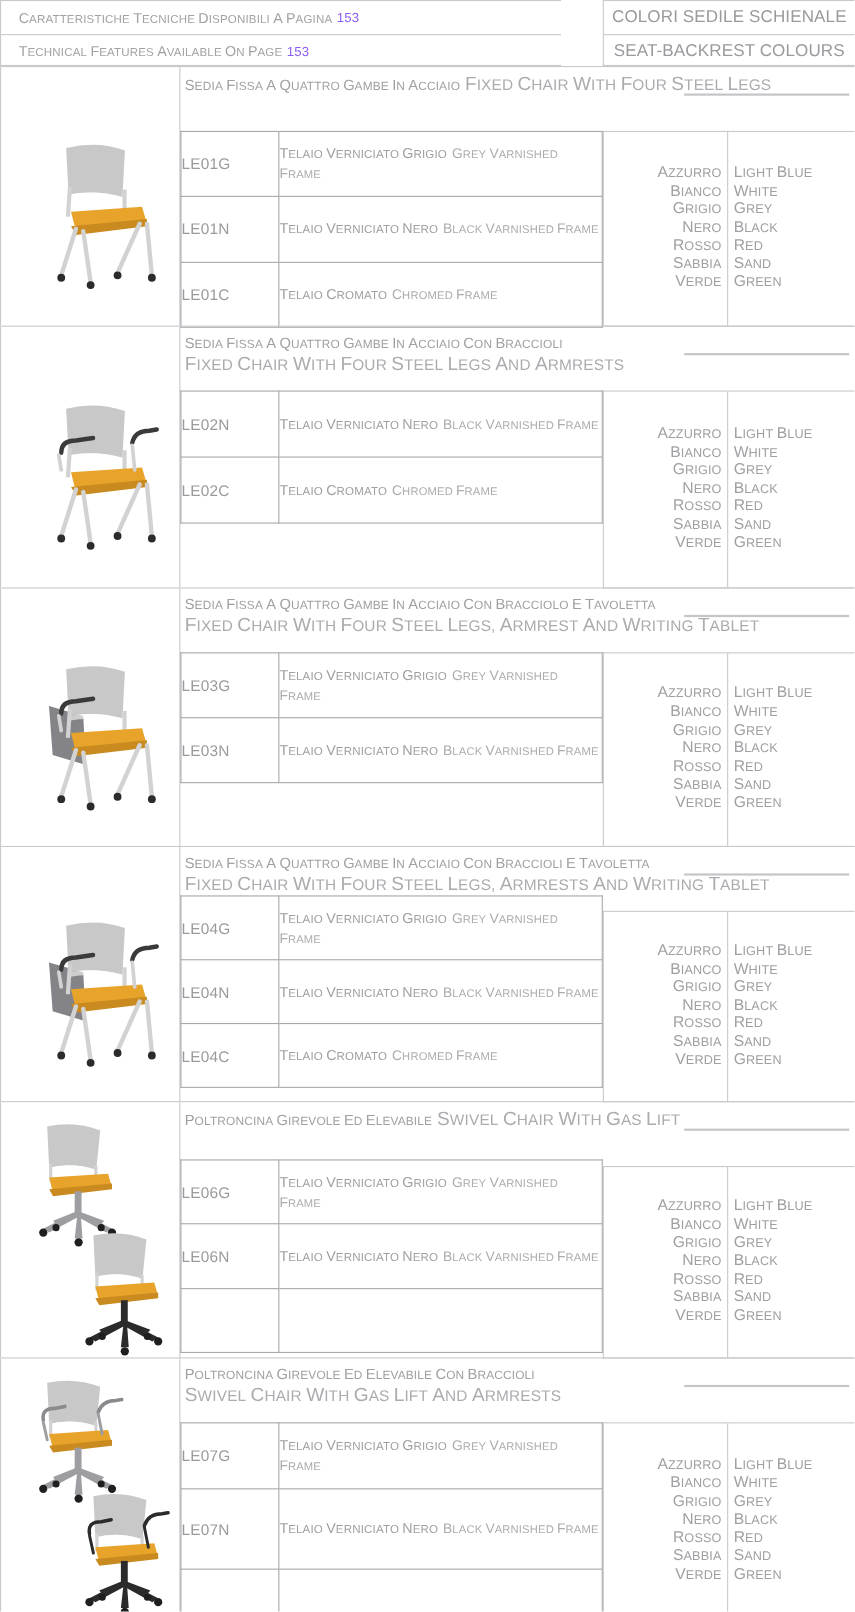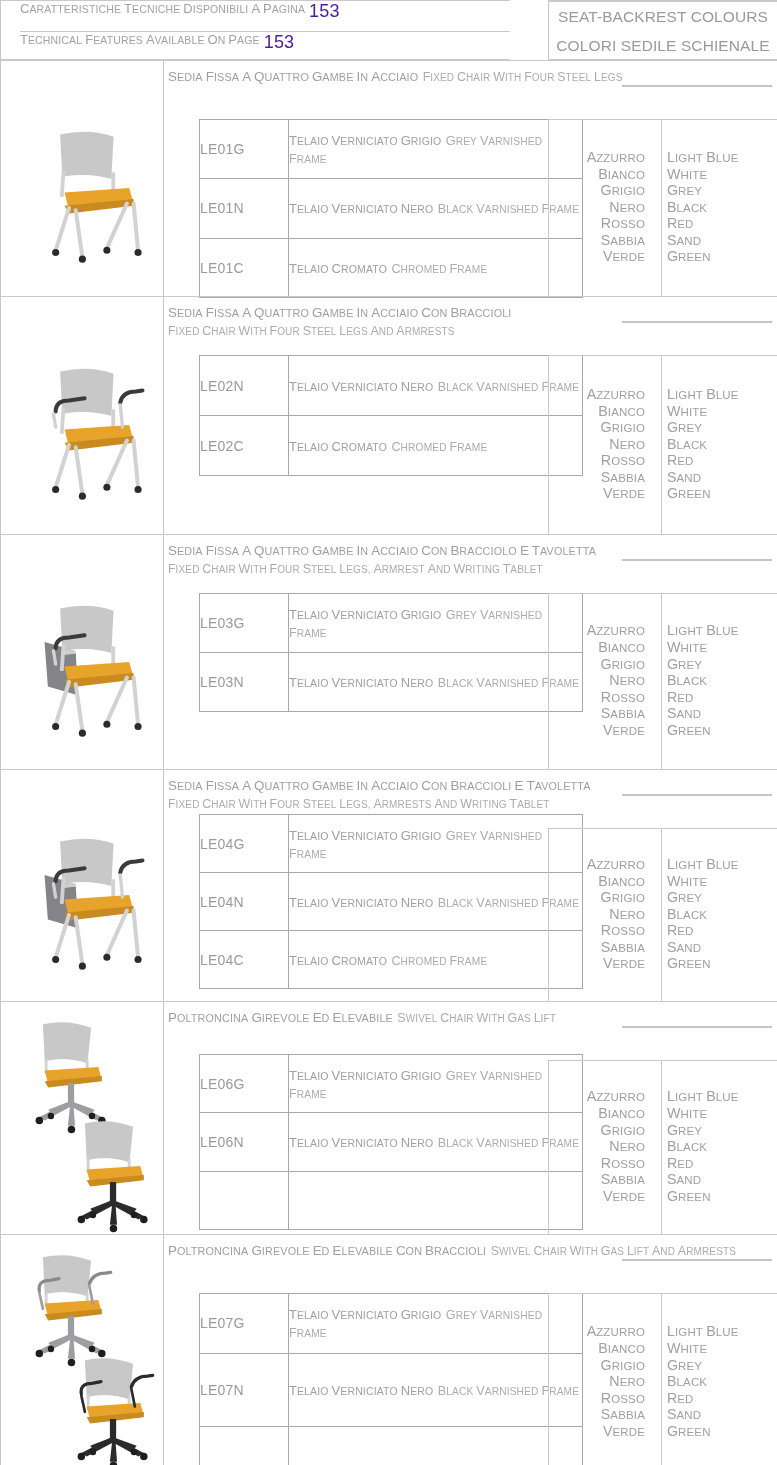--- a/index.html
+++ b/index.html
@@ -16,87 +16,86 @@
   .page { position: relative; width: 777px; height: 1465px; }
 
   
   .header { position: relative; width: 777px; height: 60px; }
 
   .hdr-left {
     position: absolute; left: 0; top: 0; width: 510px; height: 60px;
     border: 1px solid #c9c9cd; border-right: none;
   }
   .hdr-left-row {
-    height: 30px; display: flex; align-items: flex-start; padding-left: 0; margin-left: 19px;
+    height: 30px; display: flex; align-items: center; padding-left: 16px;
   }
   .hdr-left-row.second { border-top: 1px solid #c9c9cd; }
 
   .hdr-right {
     position: absolute; left: 548px; top: 0; width: 229px; height: 60px;
     border: 1px solid #c9c9cd; border-right: none;
   }
   .hdr-right-row {
     height: 30px; display: flex; align-items: center; justify-content: center;
     font-size: 15.5px; letter-spacing: .1px; color: #9a9a9e;
   }
   .hdr-right-row.second { border-top: 1px solid #c9c9cd; }
 
   
   .sc { display: inline; }
   .sc .i { font-size: 1.24em; }
   .sc .r { font-size: 1em; text-transform: uppercase; letter-spacing: .15px; }
 
   .hdr-txt { font-size: 10.5px; color: #a2a2a6; white-space: nowrap; }
-  .hdr-page { font-size: 18px; color: #4c1d95; margin-left: 4px; letter-spacing: .2px; }
+  .hdr-page { font-size: 12px; color: #8b5cf6; margin-left: 4px; letter-spacing: .2px; }
 
   
   .prow { position: relative; width: 777px; border-top: 1px solid #c9c9cd; }
   .prow:last-child { border-bottom: 1px solid #c9c9cd; }
 
   .photo-cell {
     position: absolute; left: 0; top: 0; width: 164px; height: 100%;
     border-left: 1px solid #c9c9cd; border-right: 1px solid #c9c9cd;
     overflow: hidden;
   }
 
   .body-cell { position: absolute; left: 164px; top: 0; right: 0; height: 100%; }
 
   .title-block { padding: 6px 0 0 4px; }
   .title-it { font-size: 10.8px; color: #a0a0a4; white-space: nowrap; line-height: 1.05; }
-  .title-en { font-size: 10px; color: #acacb0; white-space: nowrap; line-height: 1.05; margin-top: 11px; }
+  .title-en { font-size: 14px; color: #acacb0; white-space: nowrap; line-height: 1.05; margin-top: 11px; }
 
   .title-rule {
     position: absolute; left: 458px; width: 150px; height: 2px;
     background: #c5c5c9; top: 24px;
   }
 
   
   .vtable {
     position: absolute; left: 0; top: 0; width: 384px;
     border-collapse: collapse;
-    margin-left: 35px;
   }
   .vtable td { border: 1px solid #a8a8ac; padding: 0; vertical-align: middle; }
   .vcode {
     width: 89px; font-size: 14px; color: #9a9a9e; padding-left: 6px;
     letter-spacing: .2px;
   }
   .vdesc { padding: 5px 0 5px 6px; }
   .vdesc .d-it { font-size: 10.5px; color: #a0a0a4; line-height: 1.05; }
   .vdesc .d-en { font-size: 10.2px; color: #acacb0; line-height: 1.05; margin-top: 10px; }
 
   
   .colors-box {
     position: absolute; border: 1px solid #c9c9cd; border-right: none;
     display: flex;
   }
   .col-it {
     width: 113px; border-right: 1px solid #c9c9cd;
     display: flex; flex-direction: column; justify-content: center;
-    align-items: flex-end; padding-right: 16px;
+    align-items: flex-end; padding-right: 5px;
   }
   .col-en {
     flex: 1; display: flex; flex-direction: column; justify-content: center;
     align-items: flex-start; padding-left: 5px;
   }
   .cname { font-size: 11.5px; color: #a0a0a4; line-height: 15.6px; white-space: nowrap; }
 
   
   .chair { position: absolute; }
 </style>
@@ -111,22 +110,22 @@
         <span class="hdr-txt sc"><span class="i">C</span><span class="r">aratteristiche</span> <span class="i">T</span><span class="r">ecniche</span> <span class="i">D</span><span class="r">isponibili</span> <span class="i">A</span> <span class="i">P</span><span class="r">agina</span></span>
           <span class="hdr-page">153</span>
       </div>
       <div class="hdr-left-row second">
         <span class="hdr-txt sc"><span class="i">T</span><span class="r">echnical</span> <span class="i">F</span><span class="r">eatures</span> <span class="i">A</span><span class="r">vailable</span> <span class="i">O</span><span class="r">n</span> <span class="i">P</span><span class="r">age</span></span>
           <span class="hdr-page">153</span>
       </div>
     </div>
 
     <div class="hdr-right">
+      <div class="hdr-right-row">COLORI SEDILE SCHIENALE</div>
       <div class="hdr-right-row second">SEAT-BACKREST COLOURS</div>
-      <div class="hdr-right-row">COLORI SEDILE SCHIENALE</div>
     </div>
   </div>
 
   <div id="rows">
       <div class="prow" style="height: 236px;">
     <div class="photo-cell">
           <div class="chair" style="left:10px;top:49px">
                    
   <svg viewBox="0 0 130 150" width="145" height="167">
 

